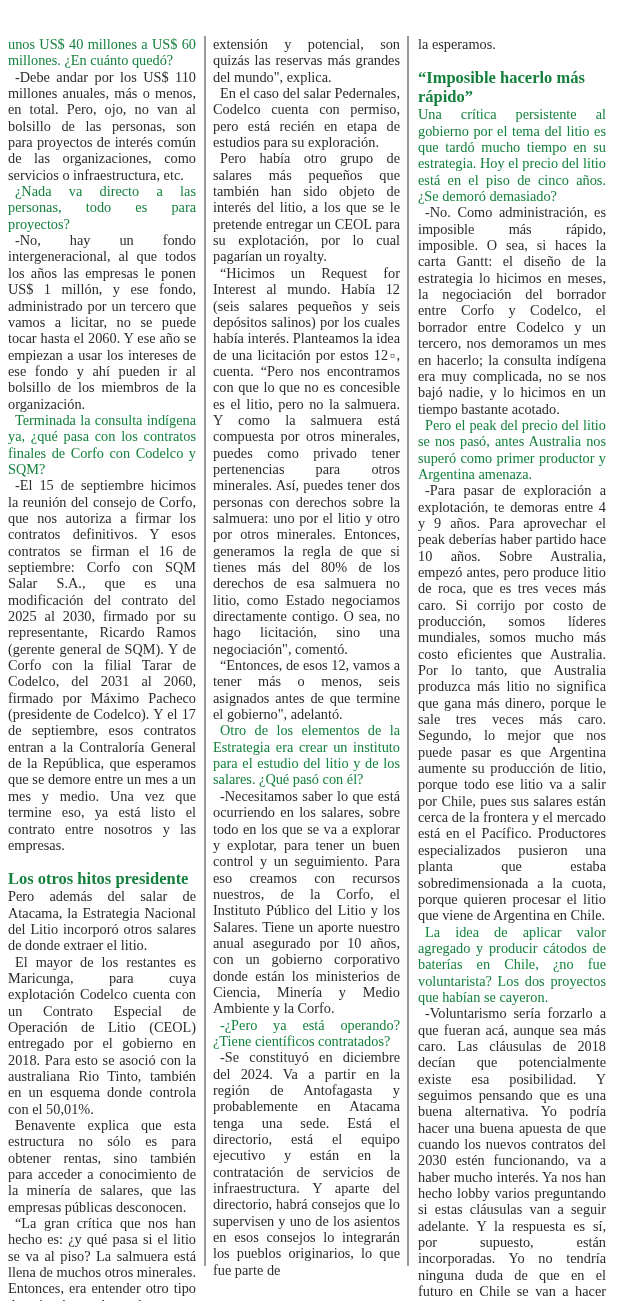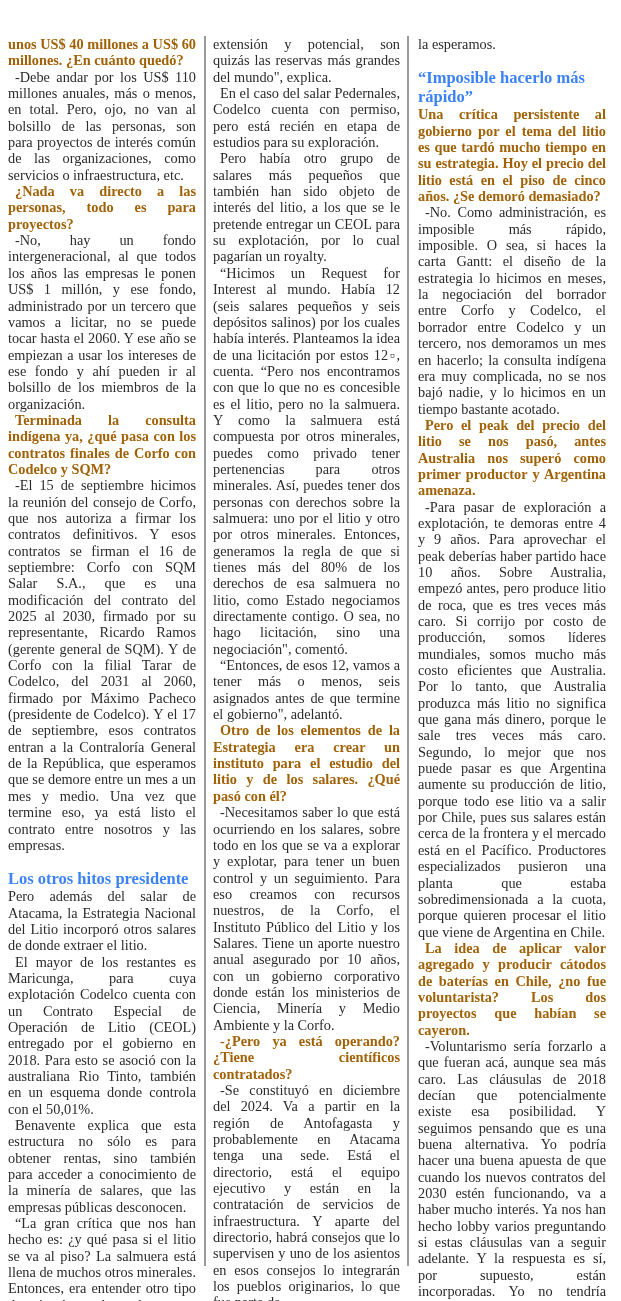--- a/index.html
+++ b/index.html
@@ -12,23 +12,23 @@
     position: absolute; left: 0; top: 0; width: 621px; height: 1301px;
   }
   .col {
     position: absolute; top: 36px;
     font-family: "Liberation Serif", "DejaVu Serif", serif;
     font-size: 14.3px; line-height: 16.35px;
     text-align: justify; hyphens: manual;
   }
   .col p { margin: 0; text-indent: 0; }
   .col p.indent { text-indent: 7px; }
-  .col .q { font-weight: bold; color: #a16207; }
+  .col .q { font-weight: normal; color: #15803d; }
   .col .sub {
-    font-weight: bold; color: #3b82f6;
+    font-weight: bold; color: #15803d;
     font-size: 16.5px; line-height: 19px; text-align: left;
   }
   .col1 { left: 8px; width: 188px; }
   .col2 { left: 213px; width: 187px; }
   .col3 { left: 418px; width: 188px; }
   .rule {
     position: absolute; top: 36px; width: 2px; height: 1230px;
     background: #9a9a9a;
   }
   .rule1 { left: 204px; }

